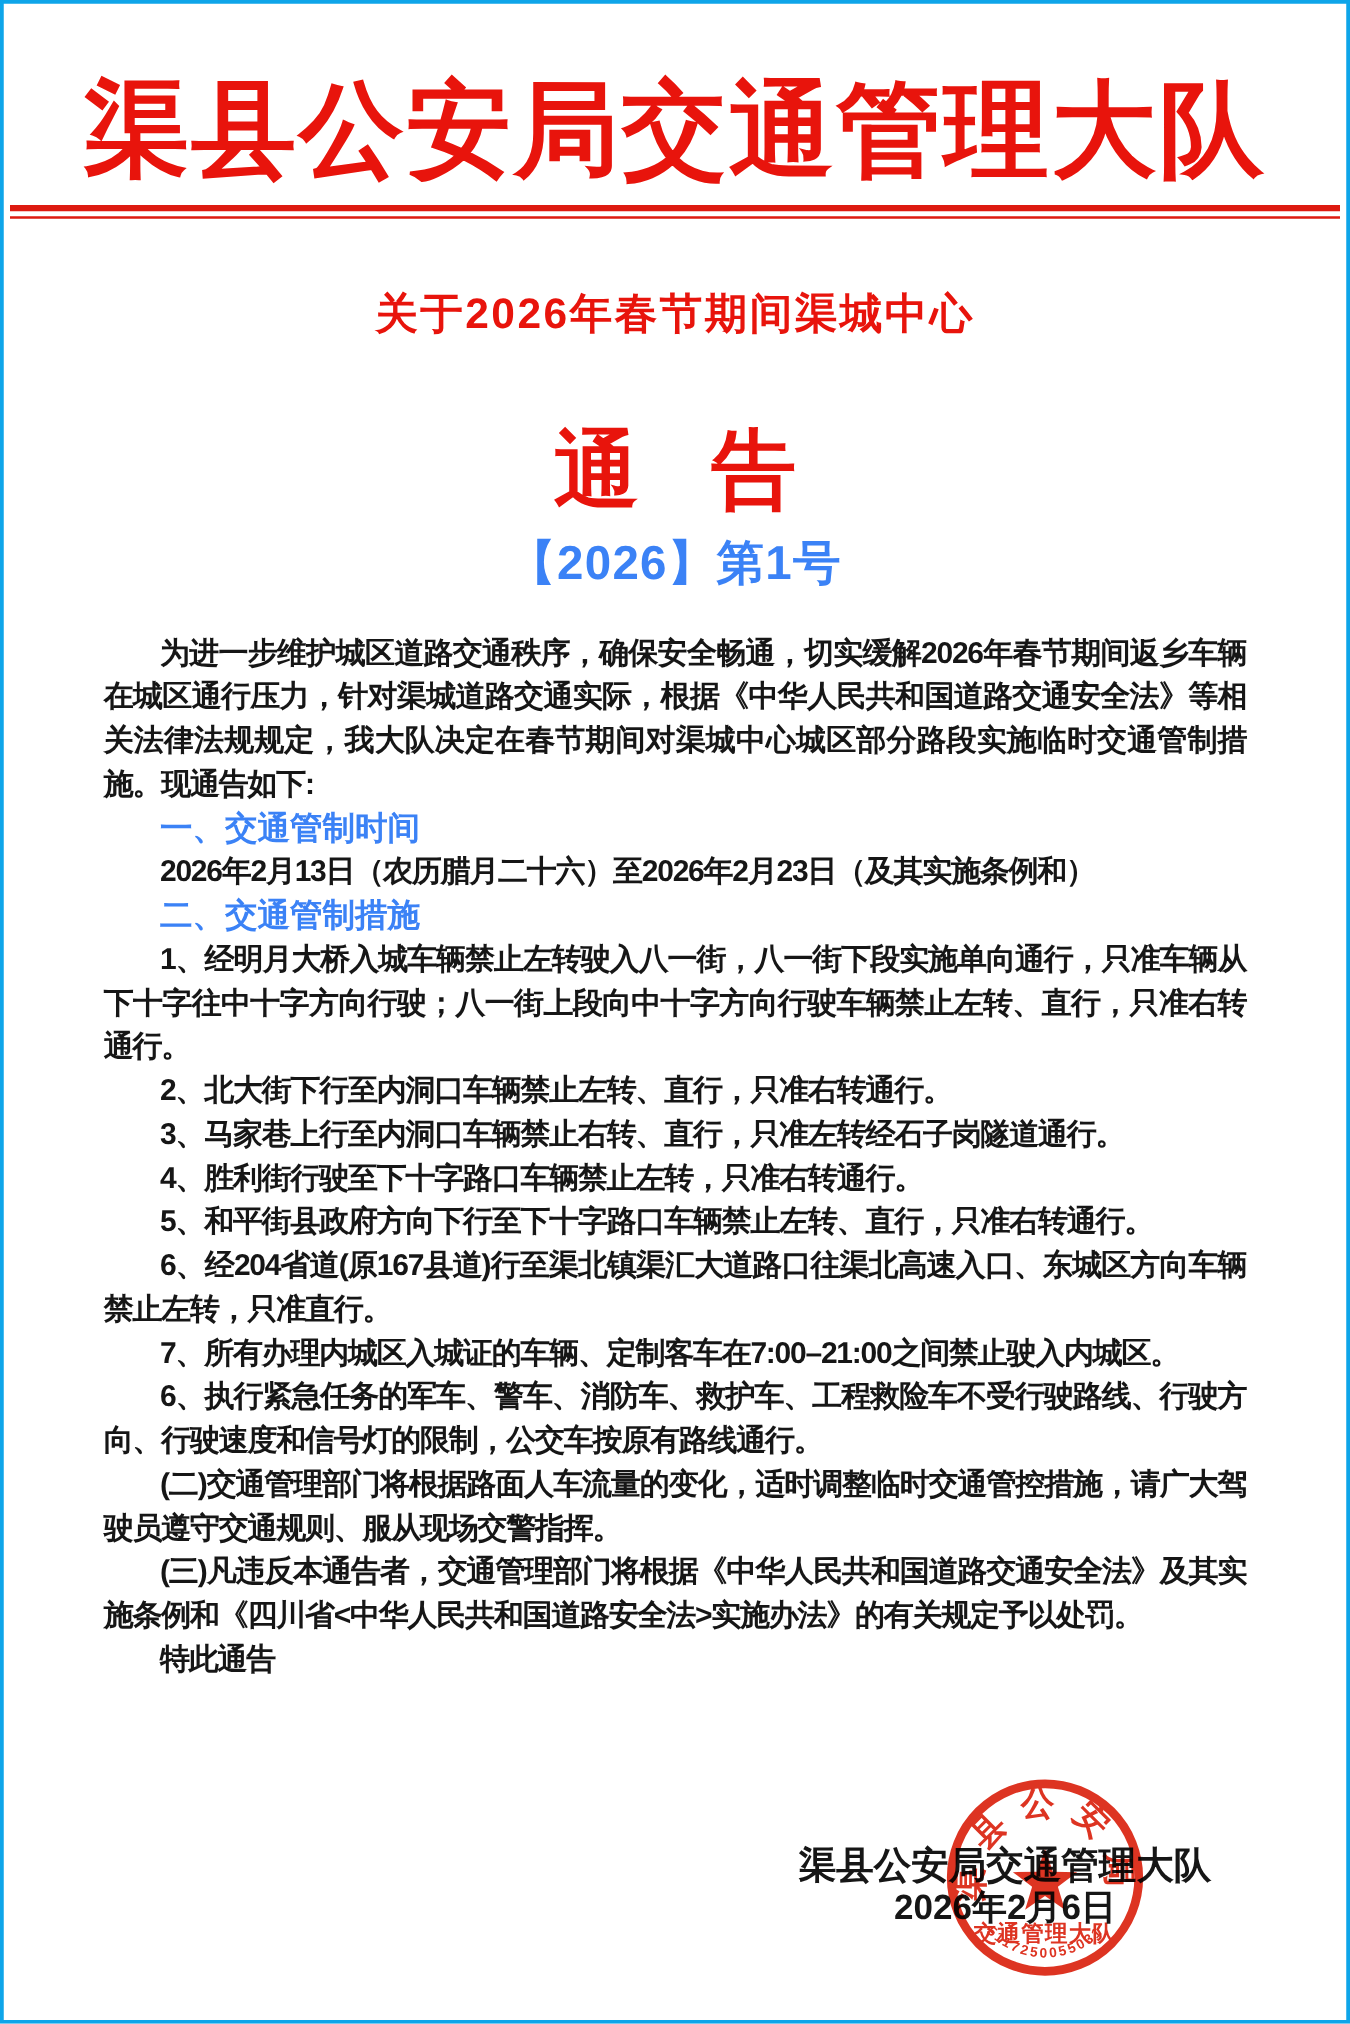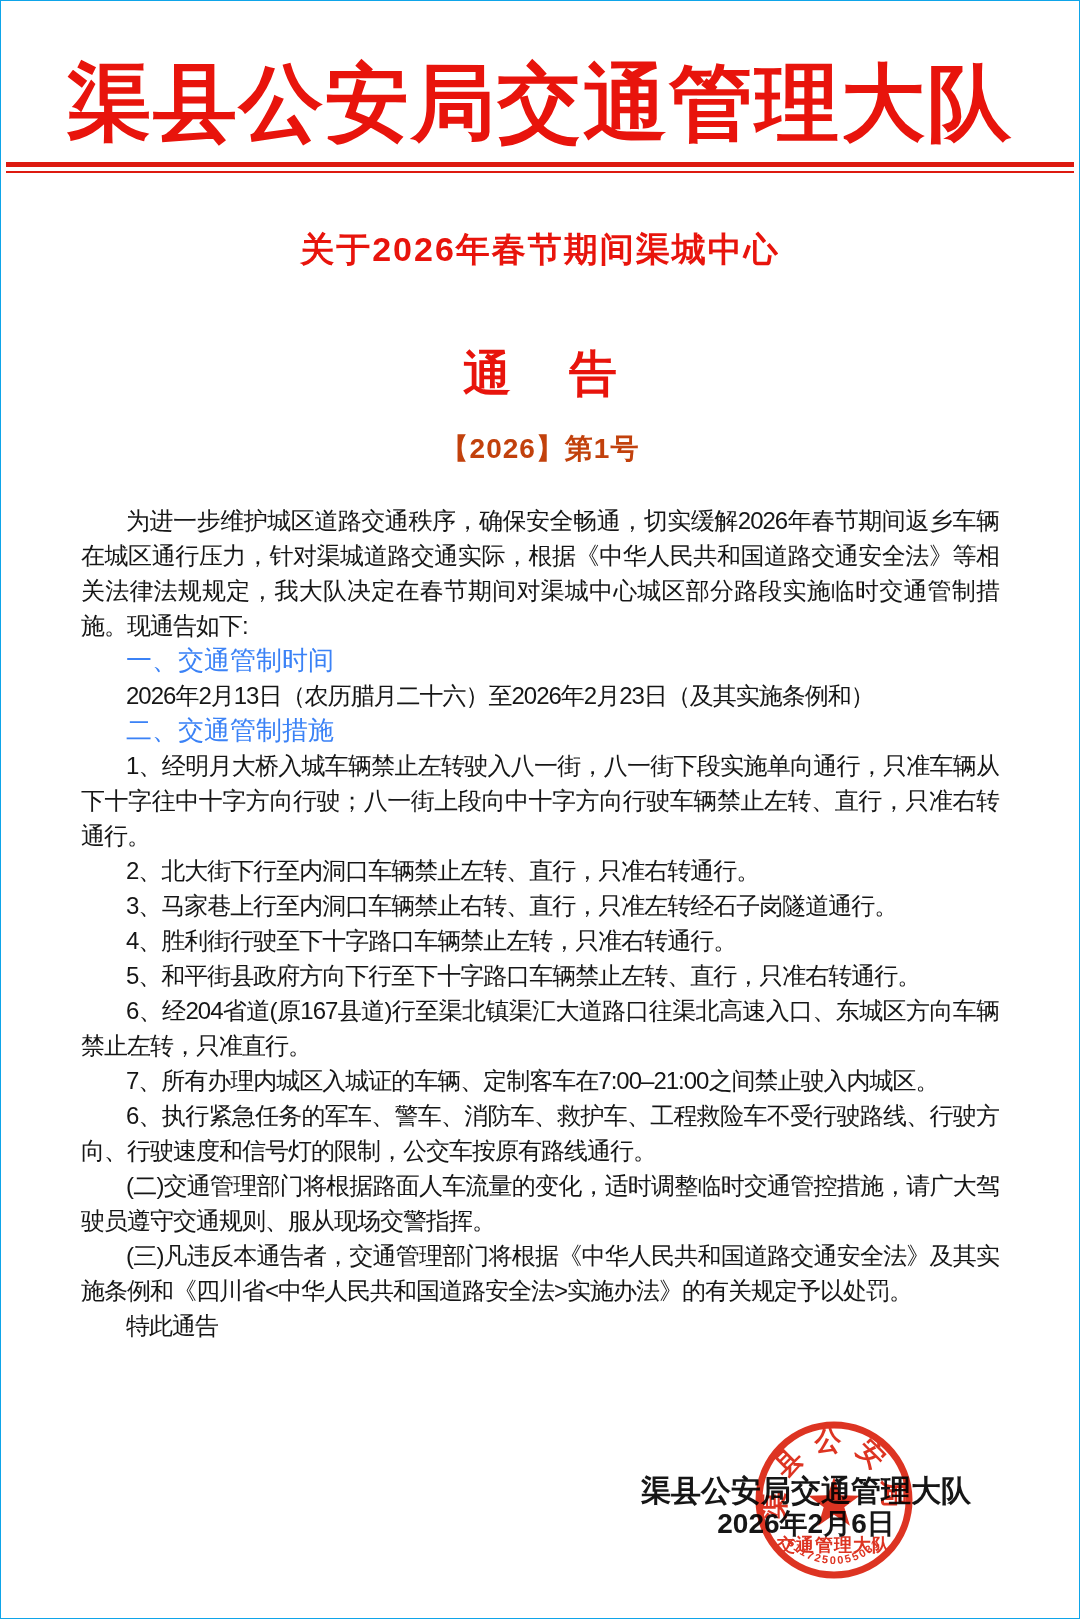--- a/index.html
+++ b/index.html
@@ -1,20 +1,20 @@
 <!DOCTYPE html>
 <html><head>
 <meta charset="utf-8">
 <style>
   html,body{margin:0;padding:0;background:#ffffff;}
   .page{
     position:relative;
     width:1080px;height:1619px;
     background:#ffffff;
-    border:1px solid #0ea5e9;
+    border:3px solid #0ea5e9;
     box-sizing:border-box;
     overflow:hidden;
     font-family:"Liberation Sans", sans-serif;
   }
   
   .banner{
     position:absolute;top:48px;left:0;right:0;
     text-align:center;
     font-family:"Liberation Serif","DejaVu Serif",serif;
     font-weight:bold;
@@ -26,28 +26,28 @@
   .rule{position:absolute;left:5px;right:5px;background:#dd1a10;}
   .rule-thick{top:161px;height:5px;}
   .rule-thin{top:170px;height:2px;}
   
   .title1,.title2,.title3,.docnum{
     position:absolute;left:0;right:0;text-align:center;
     font-weight:bold;color:#e8140c;white-space:nowrap;
   }
   .title1{top:220px;font-size:34px;line-height:56px;letter-spacing:2px;}
   .title2{top:272px;font-size:52px;line-height:58px;letter-spacing:1px;}
-  .title3{top:338px;font-size:48px;line-height:70px;}
+  .title3{top:338px;font-size:68px;line-height:70px;}
   .title3 span{letter-spacing:58px;margin-right:-58px;}
-  .docnum{top:430px;font-size:28px;line-height:36px;color:#c2410c;letter-spacing:1px;}
+  .docnum{top:430px;font-size:38px;line-height:36px;color:#3b82f6;letter-spacing:1px;}
   
   .body{
     position:absolute;top:502px;left:80px;right:80px;
     font-size:24px;line-height:35px;
-    font-weight:400;color:#161616;
+    font-weight:700;color:#161616;
     letter-spacing:-1px;
     text-align:justify;
   }
   .body p{margin:0;text-indent:45px;}
   .body p.sec{color:#3b82f6;font-size:26px;letter-spacing:0;}
   
   .signature{
     position:absolute;top:1473px;right:108px;
     text-align:center;font-weight:700;color:#161616;
     z-index:1;

